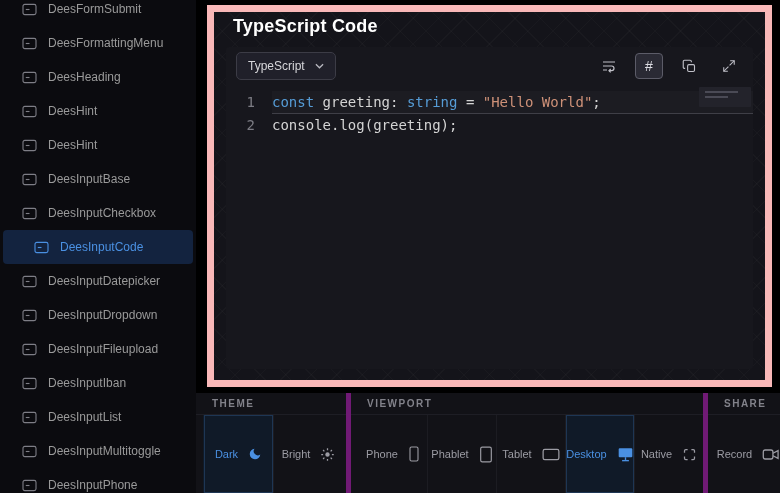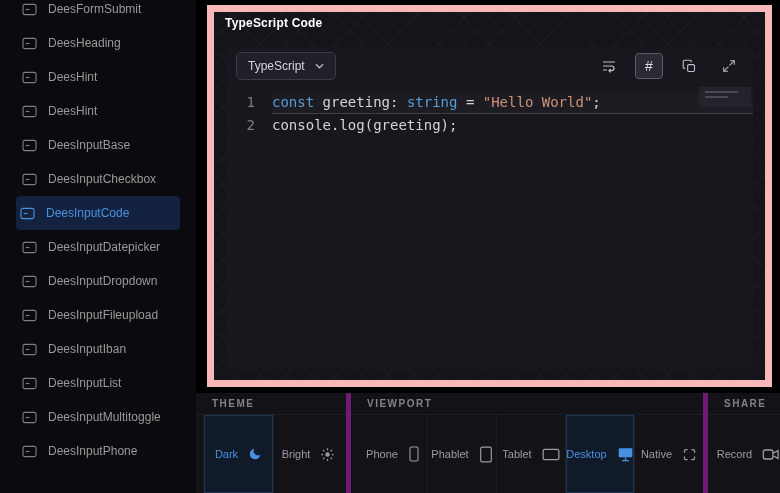--- a/index.html
+++ b/index.html
@@ -15,31 +15,31 @@
   html,body{width:780px;height:493px;background:#000;overflow:hidden;
     font-family:"Liberation Sans",sans-serif;-webkit-font-smoothing:antialiased;user-select:none}
   .app{position:relative;width:780px;height:414px}
 
   
   .sidebar{position:absolute;left:0;top:0;width:196px;height:493px;background:#0b0b0f;overflow:hidden}
   .sidebar-list{margin-top:-8px}
   .side-item{height:34px;display:flex;align-items:center;gap:11px;padding:0 8px 0 22px;
     color:#9a9a9a;font-size:12px;cursor:pointer;white-space:nowrap}
   .side-item .icon{display:flex;color:#7e7e86;flex:none}
-  .side-item.selected{background:var(--sel-bg);color:var(--accent);border-radius:4px;margin:0 16px;padding-left:4px}
+  .side-item.selected{background:var(--sel-bg);color:var(--accent);border-radius:4px;margin:0 3px;padding-left:31px}
   .side-item.selected .icon{color:var(--accent)}
 
   
   .main{position:absolute;left:196px;top:0;width:584px;height:493px}
   .preview-frame{position:absolute;left:11px;top:5px;width:565px;height:382px;background:var(--frame);padding:7px}
   .preview-inner{width:100%;height:100%;position:relative;background-color:#14141a;
     background-image:
       repeating-linear-gradient(45deg, rgba(255,255,255,0.025) 0 1px, transparent 1px 18px),
       repeating-linear-gradient(-45deg, rgba(255,255,255,0.025) 0 1px, transparent 1px 18px);}
-  .preview-title{position:absolute;left:2px;top:0;padding:4px 9px;color:#fff;font-size:12px;font-weight:700;letter-spacing:.2px}
+  .preview-title{position:absolute;left:10px;top:0;padding:4px 9px;color:#fff;font-size:18px;font-weight:700;letter-spacing:.2px}
 
   .editor{position:absolute;left:12px;right:12px;top:35px;bottom:11px;background:#17171d;border-radius:3px;overflow:hidden}
   .editor-header{height:38px;display:flex;align-items:center;justify-content:space-between;padding:0 10px}
   .lang-dd{display:flex;align-items:center;gap:10px;background:#20202a;border:1px solid #3c3c46;border-radius:5px;
     color:#d6d6da;font-size:12px;padding:6px 11px;cursor:pointer;font-family:inherit}
   .lang-dd .icon{display:flex;color:#b8b8c0}
   .editor-toolbar{display:flex;align-items:center;gap:12px}
   .tb-btn{background:none;border:1px solid transparent;color:#c0c0c8;width:28px;height:26px;display:flex;
     align-items:center;justify-content:center;cursor:pointer;border-radius:4px;font-family:inherit;padding:0}
   .tb-btn .icon{display:flex}
@@ -88,20 +88,29 @@
   <aside class="sidebar">
     <div class="sidebar-list">
         <div class="side-item">
           <span class="icon">
             <svg width="15" height="13" viewBox="0 0 16 14" fill="none">
               <rect x="1" y="1.5" width="14" height="11" rx="2" stroke="currentColor" stroke-width="1.2"></rect>
               <path d="M4 7h4" stroke="currentColor" stroke-width="1.2"></path>
             </svg>
           </span>
           <span>DeesFormSubmit</span>
+        </div>
+        <div class="side-item">
+          <span class="icon">
+            <svg width="15" height="13" viewBox="0 0 16 14" fill="none">
+              <rect x="1" y="1.5" width="14" height="11" rx="2" stroke="currentColor" stroke-width="1.2"></rect>
+              <path d="M4 7h4" stroke="currentColor" stroke-width="1.2"></path>
+            </svg>
+          </span>
+          <span>DeesFormattingMenu</span>
         </div>
         <div class="side-item">
           <span class="icon">
             <svg width="15" height="13" viewBox="0 0 16 14" fill="none">
               <rect x="1" y="1.5" width="14" height="11" rx="2" stroke="currentColor" stroke-width="1.2"></rect>
               <path d="M4 7h4" stroke="currentColor" stroke-width="1.2"></path>
             </svg>
           </span>
           <span>DeesHeading</span>
         </div>

